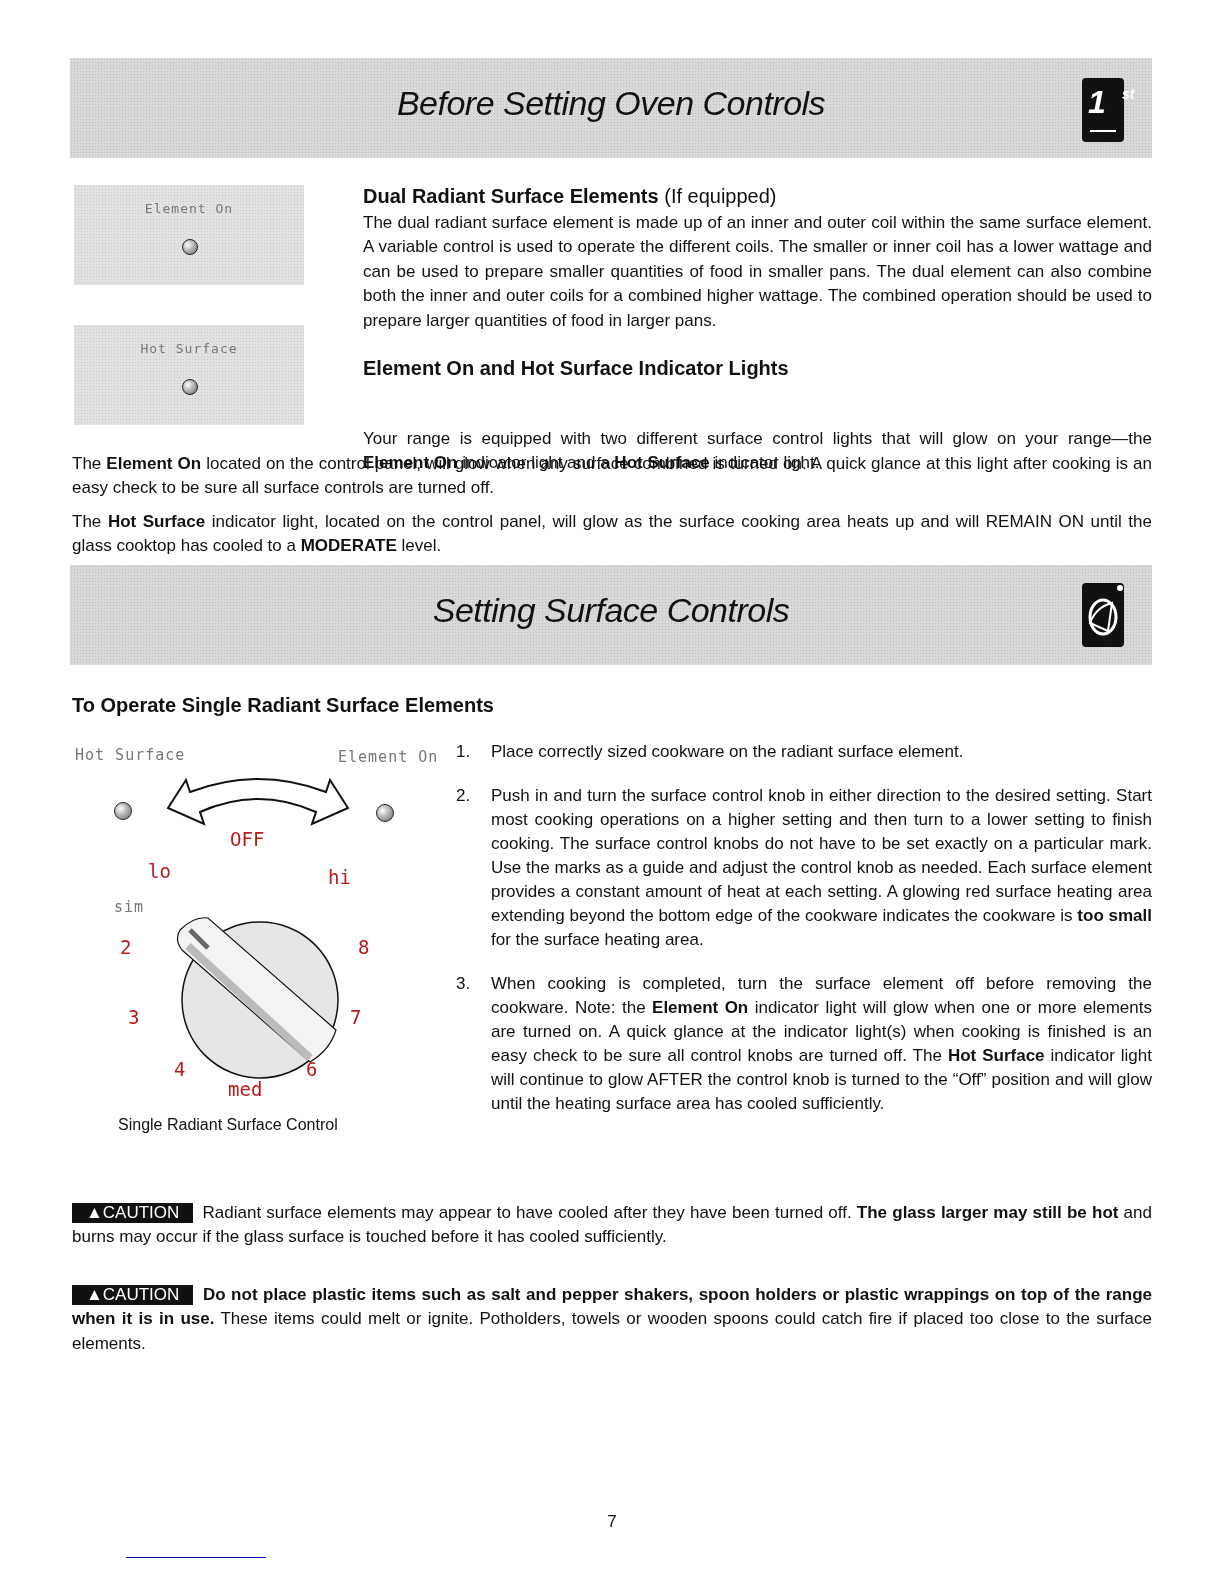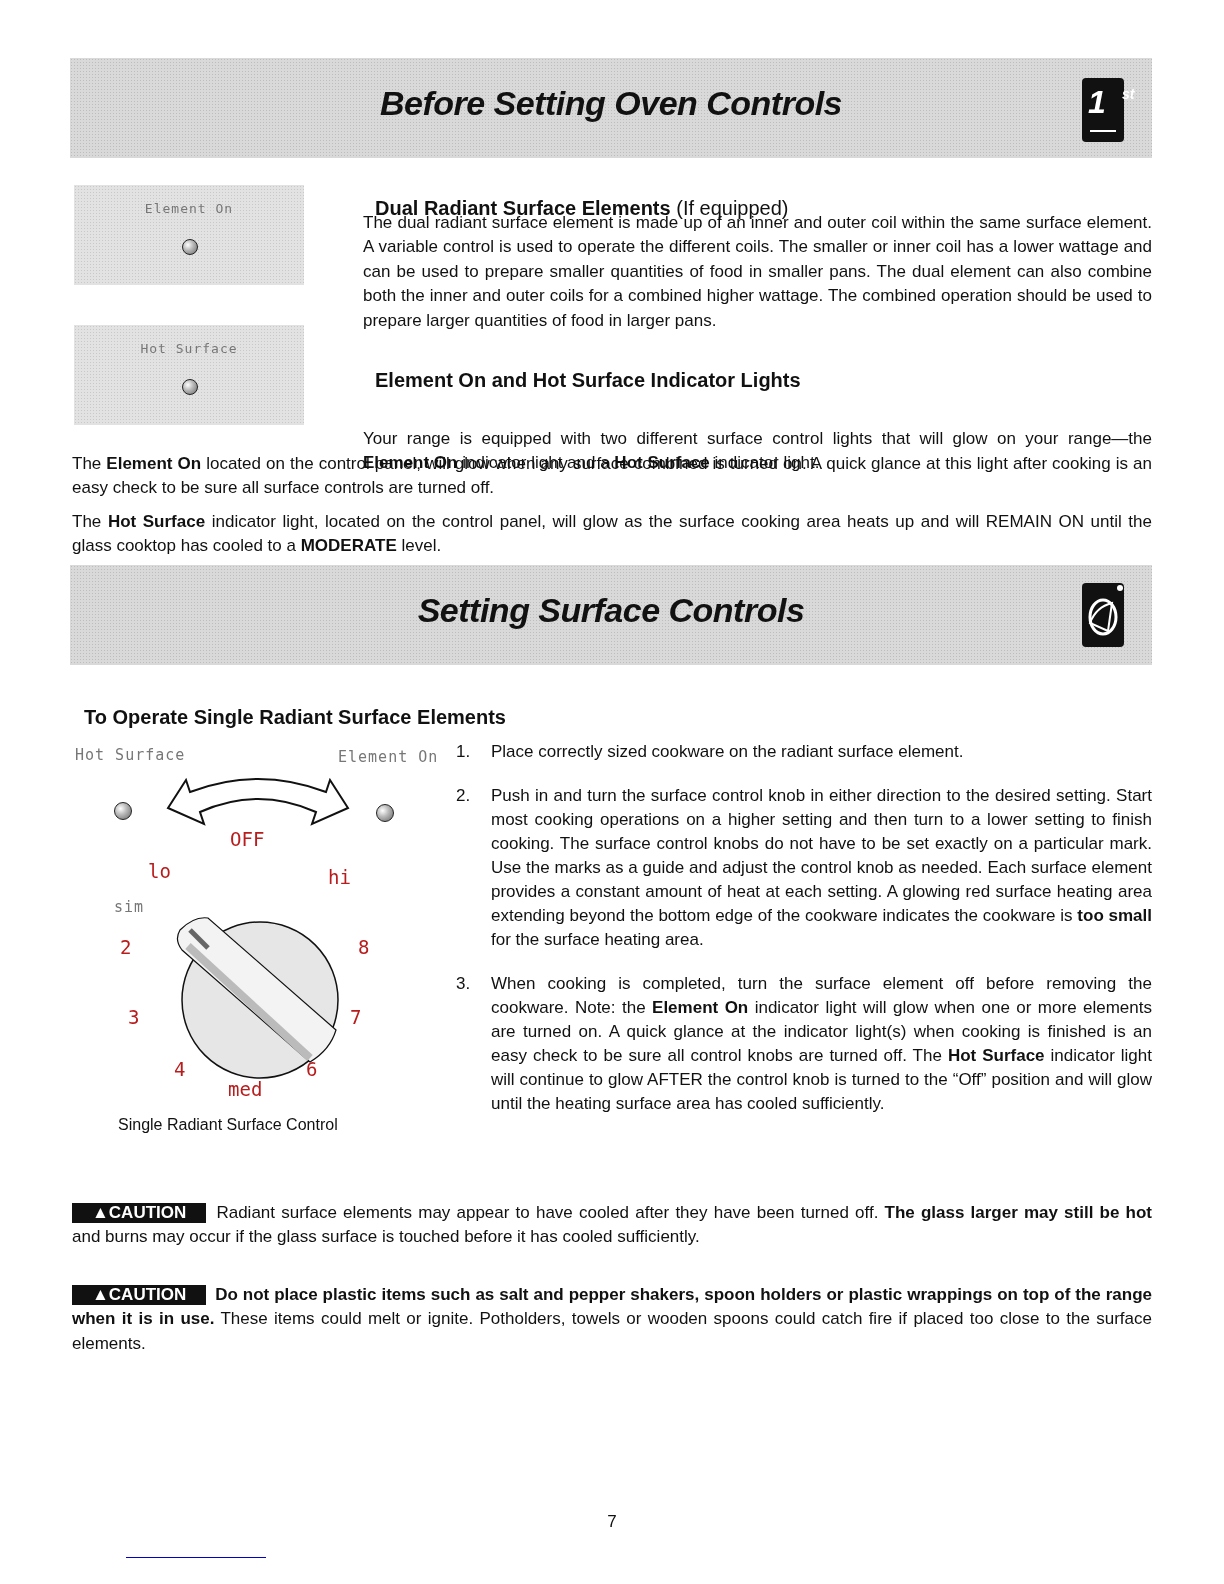--- a/index.html
+++ b/index.html
@@ -1,40 +1,40 @@
 <!DOCTYPE html>
 <html><head>
 <meta charset="utf-8">
 <style>
   html,body{margin:0;padding:0;background:#fff;}
   body{width:1224px;height:1584px;position:relative;font-family:"Liberation Sans",sans-serif;color:#111;overflow:hidden;}
   .banner{position:absolute;left:70px;width:1082px;height:100px;background:#d9d9d9;
     background-image:radial-gradient(#bdbdbd 0.8px,transparent 0.9px);background-size:3px 3px;}
-  .banner-title{position:absolute;left:0;right:0;text-align:center;font-weight:bold;font-style:italic;font-size:34px;top:26px;letter-spacing:-0.5px;}
+  .banner-title{position:absolute;left:0;right:0;text-align:center;font-weight:normal;font-style:italic;font-size:34px;top:26px;letter-spacing:-0.5px;}
   .banner-icon{position:absolute;right:28px;top:20px;width:42px;height:64px;background:#111;border-radius:4px;color:#fff;}
   .first-glyph{position:absolute;left:6px;top:6px;font-weight:bold;font-style:italic;font-size:32px;}
   .first-sup{position:absolute;left:20px;top:8px;font-weight:bold;font-style:italic;font-size:14px;margin-left:20px;}
   .first-line{position:absolute;left:8px;right:8px;bottom:10px;height:2px;background:#fff;}
   .ind-box{position:absolute;left:74px;width:230px;height:100px;background:#e2e2e2;
     background-image:radial-gradient(#c8c8c8 0.8px,transparent 0.9px);background-size:3px 3px;}
   .ind-label{position:absolute;left:0;right:0;top:16px;text-align:center;font-family:"DejaVu Sans Mono",monospace;font-size:13px;color:#777;letter-spacing:1px;}
   .led{position:absolute;width:14px;height:14px;border-radius:50%;border:1px solid #222;background:radial-gradient(circle at 35% 35%,#fff 0,#bbb 40%,#666 100%);}
   .ind-box .led{left:108px;top:54px;}
-  h2{position:absolute;margin:12px;font-size:20px;font-weight:bold;}
+  h2{position:absolute;margin:0;font-size:20px;font-weight:bold;}
   h2 .light{font-weight:normal;}
   .para{position:absolute;margin:0;font-size:17px;line-height:24.4px;text-align:justify;}
   b{font-weight:bold;}
   .diagram{position:absolute;left:70px;top:740px;width:370px;height:400px;}
   .dlabel{position:absolute;font-family:"DejaVu Sans Mono",monospace;color:#777;font-size:15px;letter-spacing:1px;}
   .dnum{position:absolute;font-family:"DejaVu Sans Mono",monospace;color:#b91c1c;font-size:19px;}
   .caption{position:absolute;left:48px;top:376px;font-size:16px;}
   .steps{position:absolute;left:456px;top:740px;width:696px;}
   .step{position:relative;padding-left:35px;font-size:17px;line-height:24px;text-align:justify;margin-bottom:20px;}
   .step .num{position:absolute;left:0;top:0;}
-  .caution{display:inline-block;background:#111;color:#fff;font-weight:bold;font-size:17px;padding:0 20px;line-height:20px;margin-right:4px;}
+  .caution{display:inline-block;background:#111;color:#fff;font-weight:normal;font-size:17px;padding:0 14px;line-height:20px;margin-right:4px;}
   .pageno{position:absolute;left:0;right:0;top:1512px;text-align:center;font-size:17px;}
   .link-line{position:absolute;left:126px;top:1557px;width:140px;height:1px;background:#0000cc;}
 </style>
 </head>
 <body>
 
 <div class="banner" style="top:58px;">
   <div class="banner-title">Before Setting Oven Controls</div>
   <div class="banner-icon">
     <span class="first-glyph">1</span>

